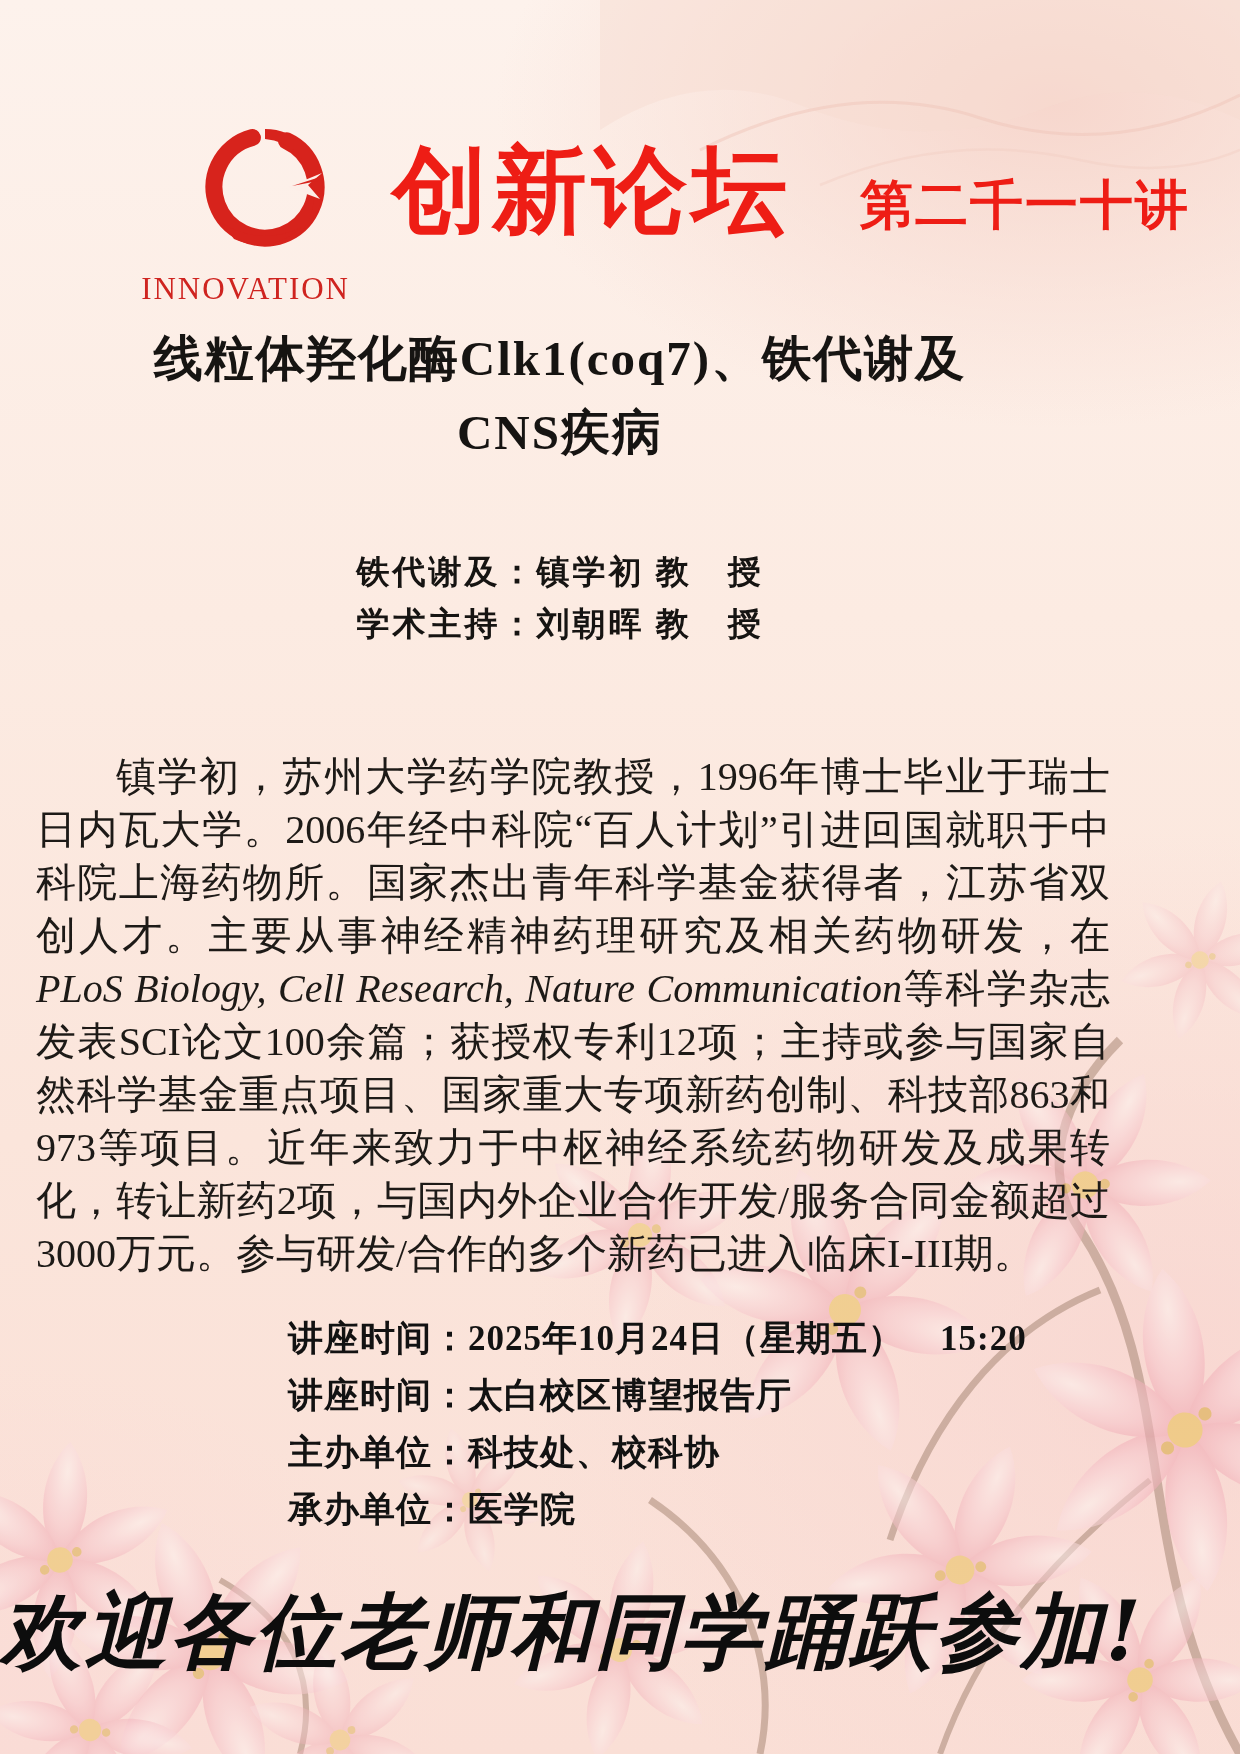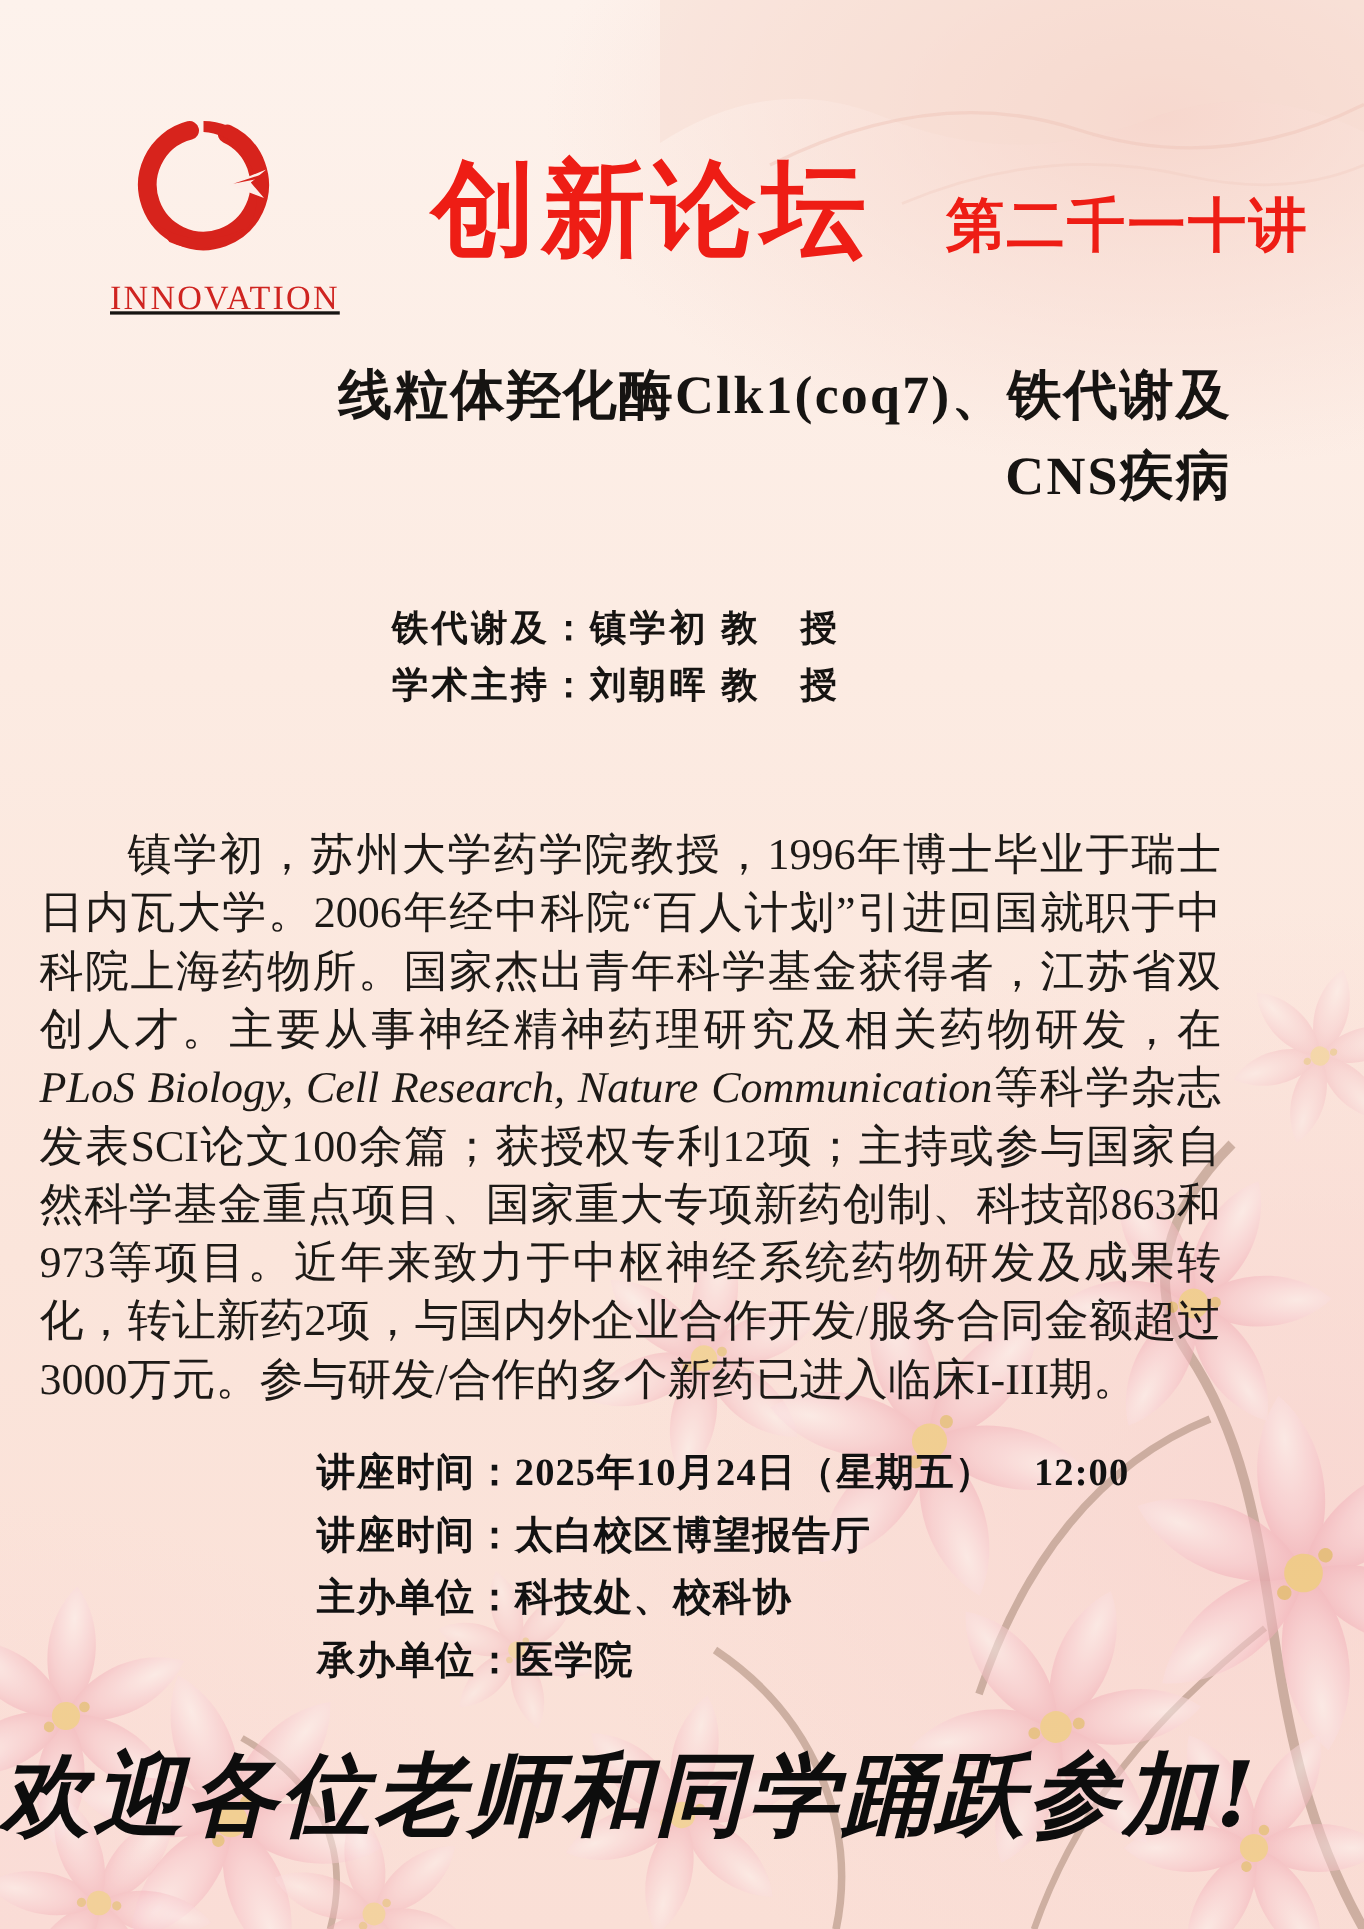--- a/index.html
+++ b/index.html
@@ -9,35 +9,35 @@
     position:relative; width:1240px; height:1754px; overflow:hidden;
     background:
       radial-gradient(900px 520px at 85% 6%, rgba(246,212,202,.9) 0%, rgba(246,212,202,0) 62%),
       radial-gradient(1100px 900px at 95% 78%, rgba(248,213,208,.8) 0%, rgba(248,213,208,0) 60%),
       radial-gradient(700px 600px at 0% 100%, rgba(250,219,214,.8) 0%, rgba(250,219,214,0) 65%),
       linear-gradient(180deg,#fdf2ec 0%,#fcebe2 35%,#fbe5db 65%,#fadfd6 100%);
   }
   svg.bg { position:absolute; inset:0; pointer-events:none; }
   .fg { position:absolute; z-index:2; }
 
-  .logo { left:100px; top:96px; width:250px; text-align:left;text-decoration:underline; }
+  .logo { left:100px; top:115px; width:250px; text-align:right; }
   .logo-text {
     margin-top:2px; font-size:31px; letter-spacing:2px;
     color:var(--logo-red,#cf2420); font-family:"Liberation Serif",serif;
   }
   .title-row {
     left:392px; top:128px; display:flex; align-items:baseline; gap:68px;
     color:var(--accent-red,#ee1d15); font-family:"Liberation Sans","DejaVu Sans",sans-serif;
     white-space:nowrap;
   }
   .forum-title { font-size:95px; font-weight:900; letter-spacing:5px; }
   .lecture-number { font-size:53px; font-weight:800; letter-spacing:2px; }
 
   .main-title {
-    top:322px; left:0; width:1120px; text-align:right;
+    top:322px; left:0; width:1120px; text-align:center;
     font-size:49px; font-weight:700; line-height:74px; letter-spacing:2px;
   }
   .speakers {
     top:546px; left:0; width:1120px; text-align:center;
     font-size:33px; font-weight:700; line-height:52px; letter-spacing:3px;
   }
   .bio {
     top:750px; left:36px; width:1074px;
     font-size:40px; line-height:53px; text-align:justify; text-indent:2em;
     color:#1d1a17;
@@ -136,21 +136,21 @@
 
   <div class="fg speakers">
     <div>铁代谢及：镇学初 教　授</div>
     <div>学术主持：刘朝晖 教　授</div>
   </div>
 
   <p class="fg bio"><span>镇学初，苏州大学药学院教授，1996年博士毕业于瑞士日内瓦大学。2006年经中科院“百人计划”引进回国就职于中科院上海药物所。国家杰出青年科学基金获得者，江苏省双创人才。主要从事神经精神药理研究及相关药物研发，在</span><span class="italic">PLoS Biology, Cell Research, Nature Communication</span><span>等科学杂志发表SCI论文100余篇；获授权专利12项；主持或参与国家自然科学基金重点项目、国家重大专项新药创制、科技部863和973等项目。近年来致力于中枢神经系统药物研发及成果转化，转让新药2项，与国内外企业合作开发/服务合同金额超过3000万元。参与研发/合作的多个新药已进入临床I-III期。</span></p>
 
   <div class="fg details">
     <div>
-      <span class="detail-label">讲座时间：</span><span class="detail-value">2025年10月24日（星期五）　12:00</span>
+      <span class="detail-label">讲座时间：</span><span class="detail-value">2025年10月24日（星期五）　15:20</span>
     </div>
     <div>
       <span class="detail-label">讲座时间：</span><span class="detail-value">太白校区博望报告厅</span>
     </div>
     <div>
       <span class="detail-label">主办单位：</span><span class="detail-value">科技处、校科协</span>
     </div>
     <div>
       <span class="detail-label">承办单位：</span><span class="detail-value">医学院</span>
     </div>

